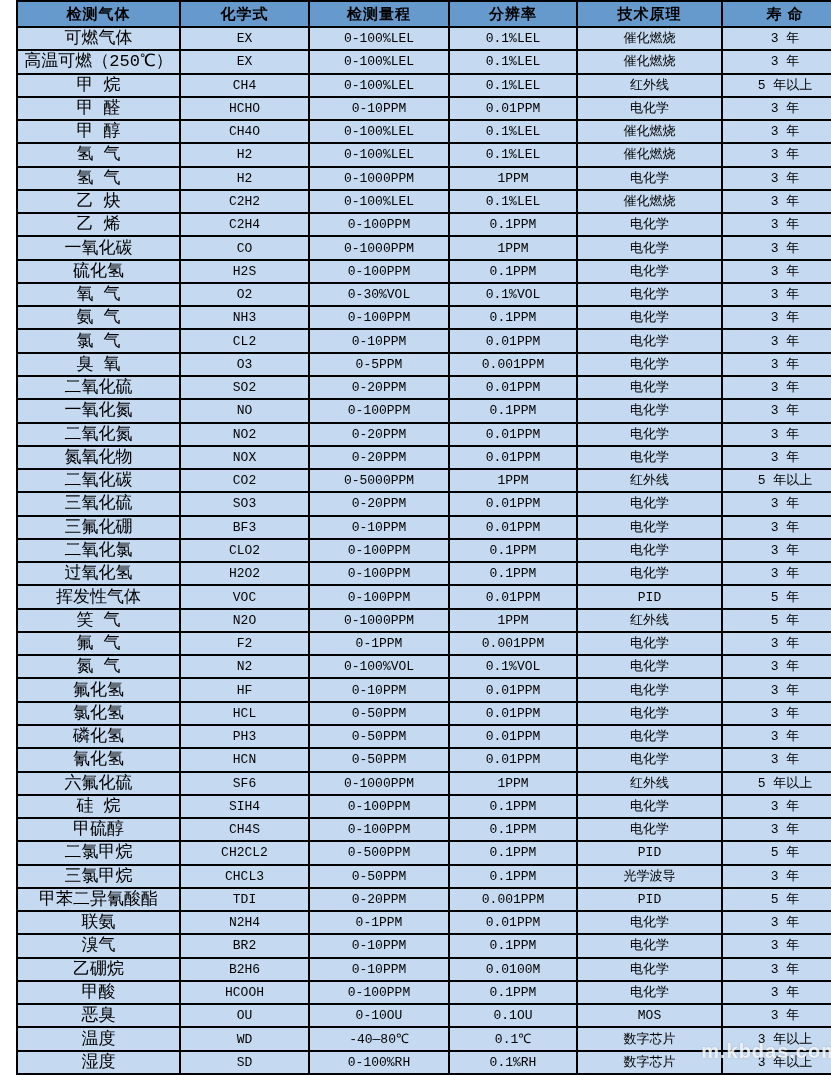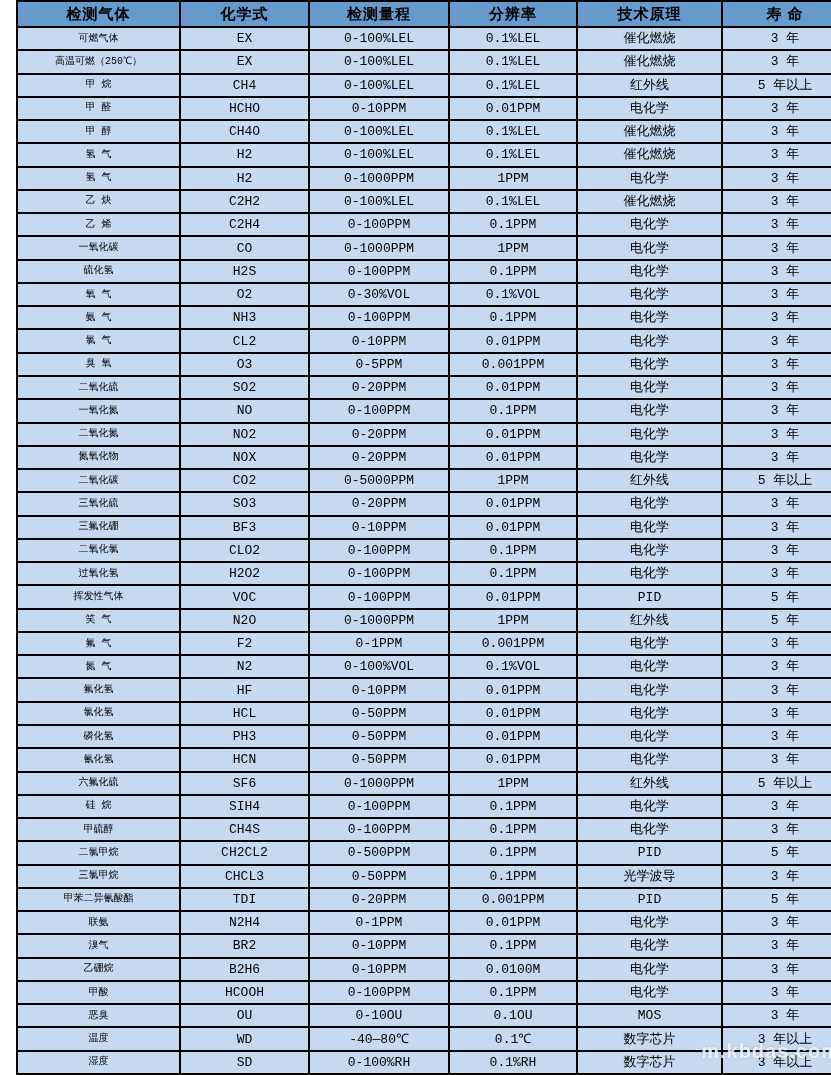--- a/index.html
+++ b/index.html
@@ -41,21 +41,21 @@
     height: 24px;
     letter-spacing: 1px;
   }
   table.spec td {
     font-family: "Liberation Mono", "DejaVu Sans Mono", monospace;
     font-size: 13px;
     line-height: 1;
   }
   
   table.spec td:first-child {
-    font-size: 10px;
+    font-size: 17px;
   }
   .watermark {
     position: absolute;
     right: 7px;
     bottom: 12px;
     font-family: "Liberation Sans", "DejaVu Sans", sans-serif;
     font-weight: bold;
     font-size: 20px;
     letter-spacing: 1px;
     color: rgba(255, 255, 255, 0.78);

